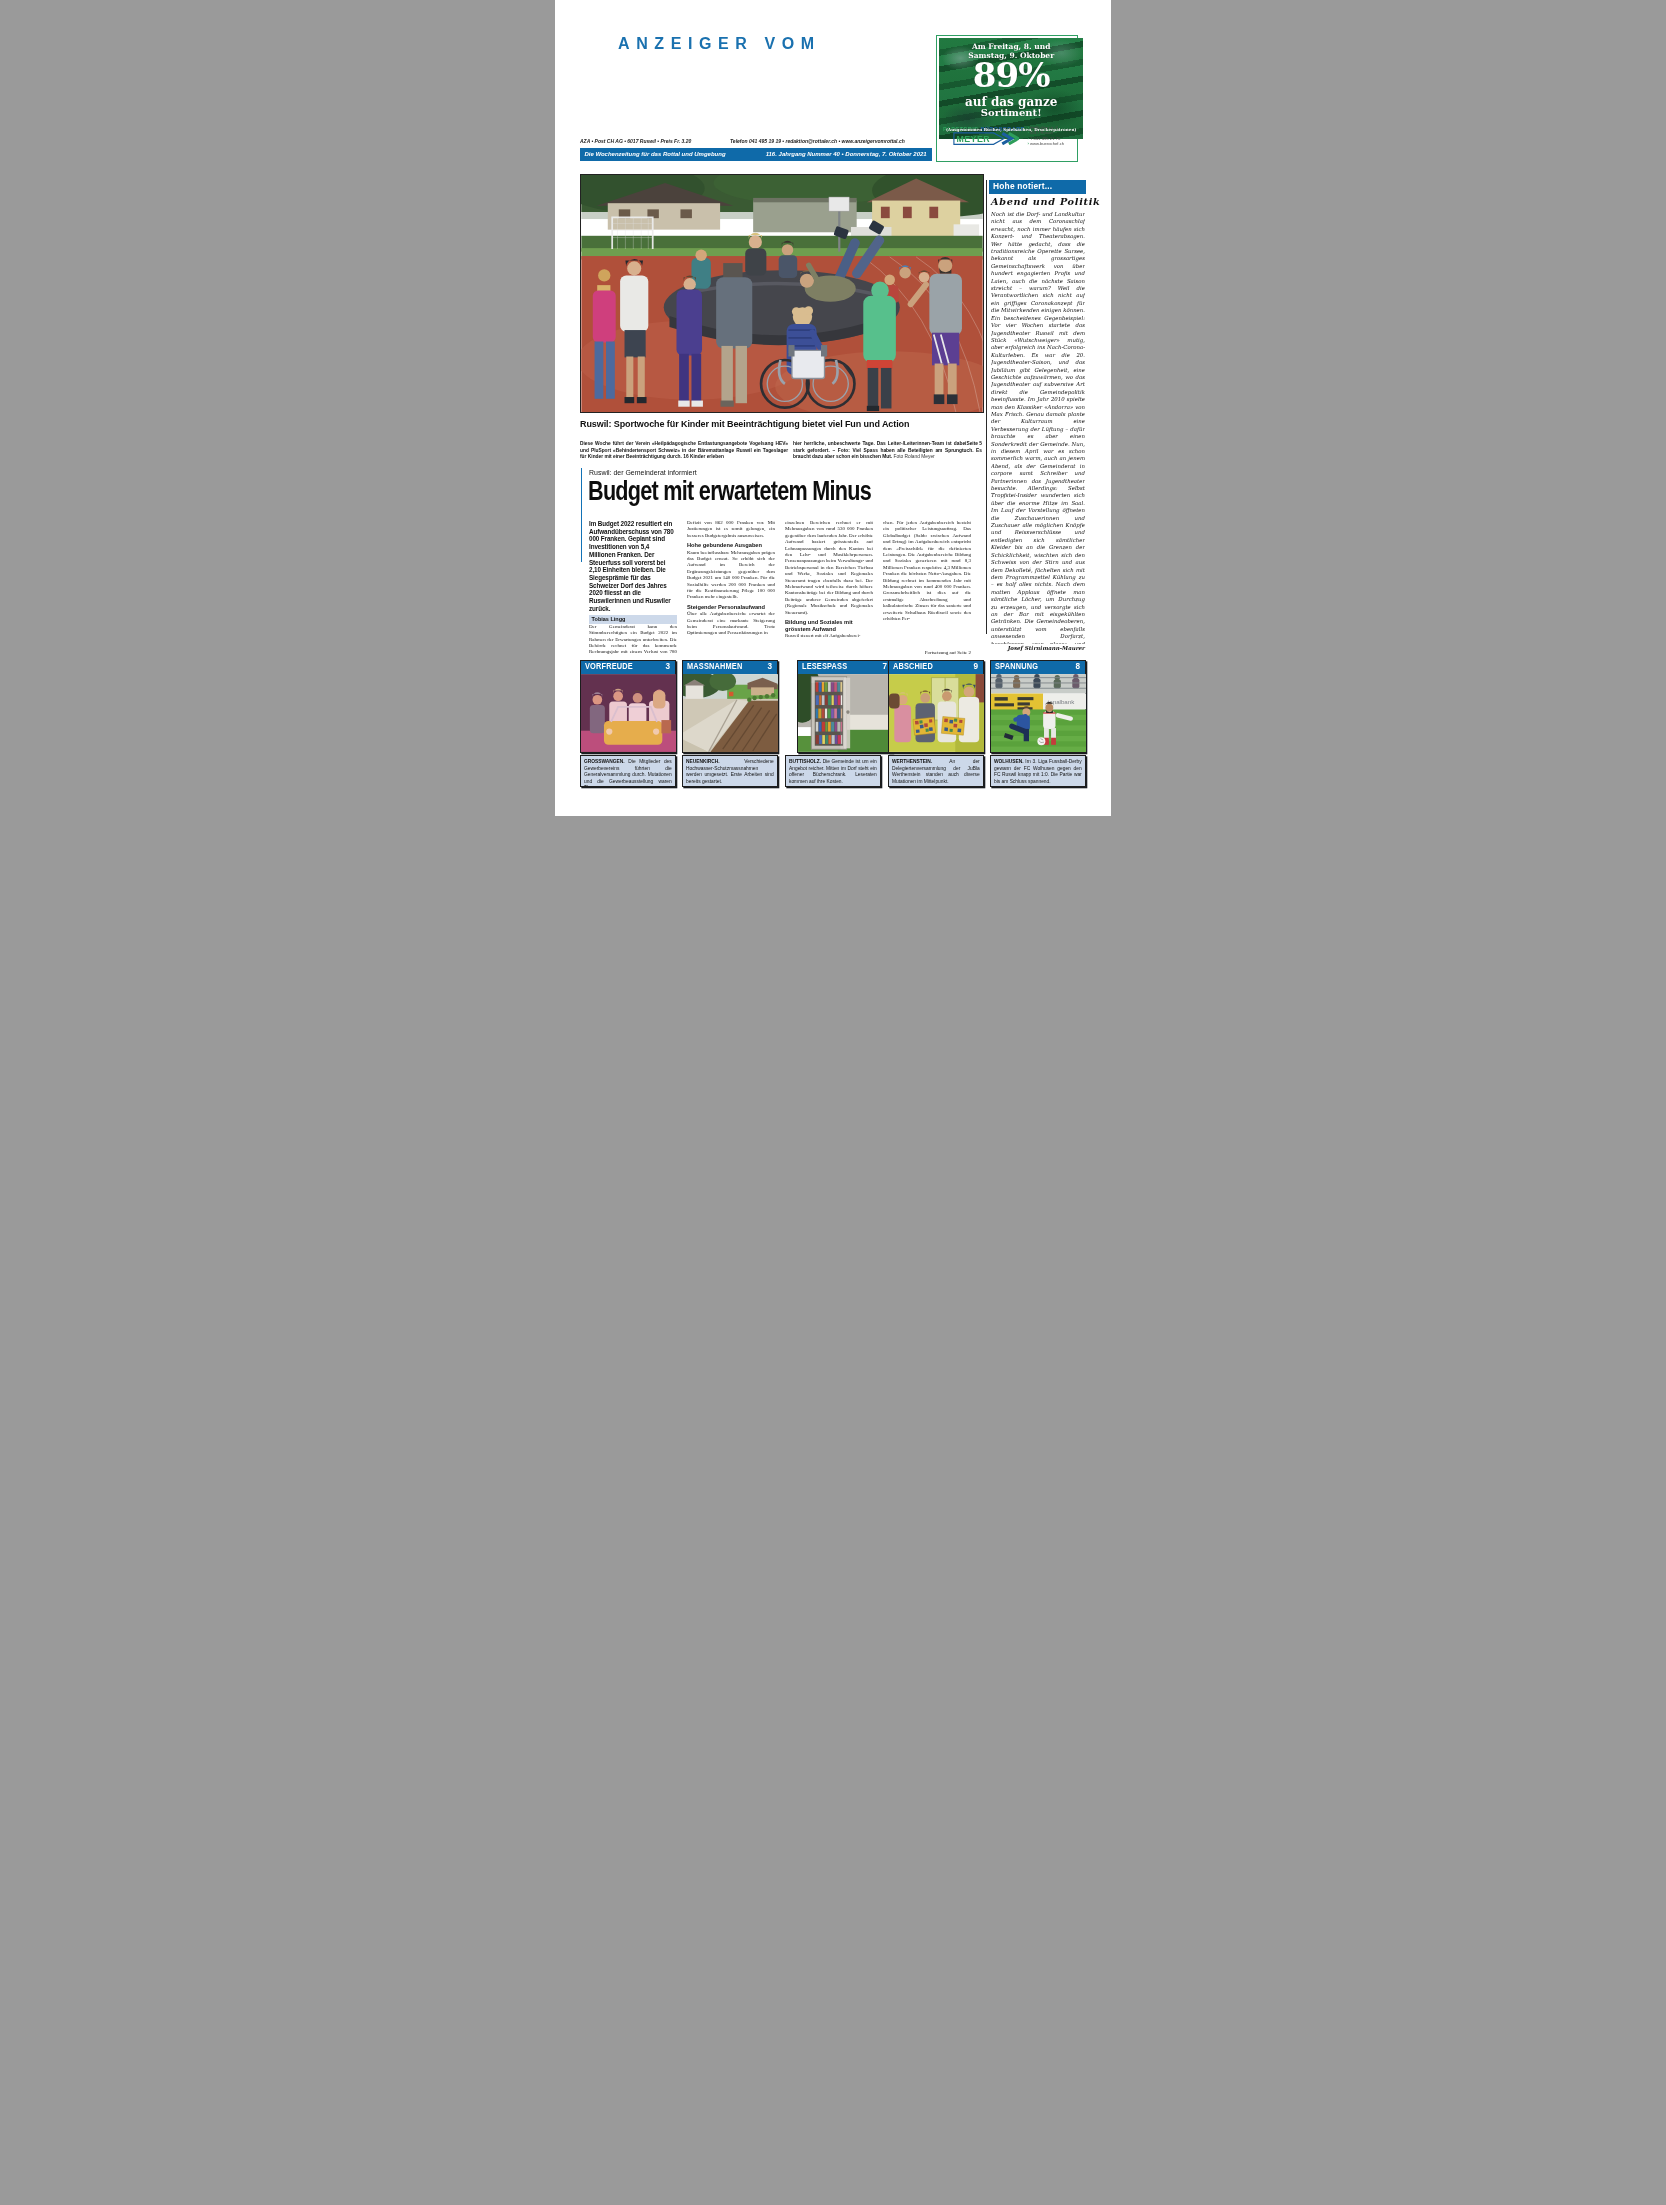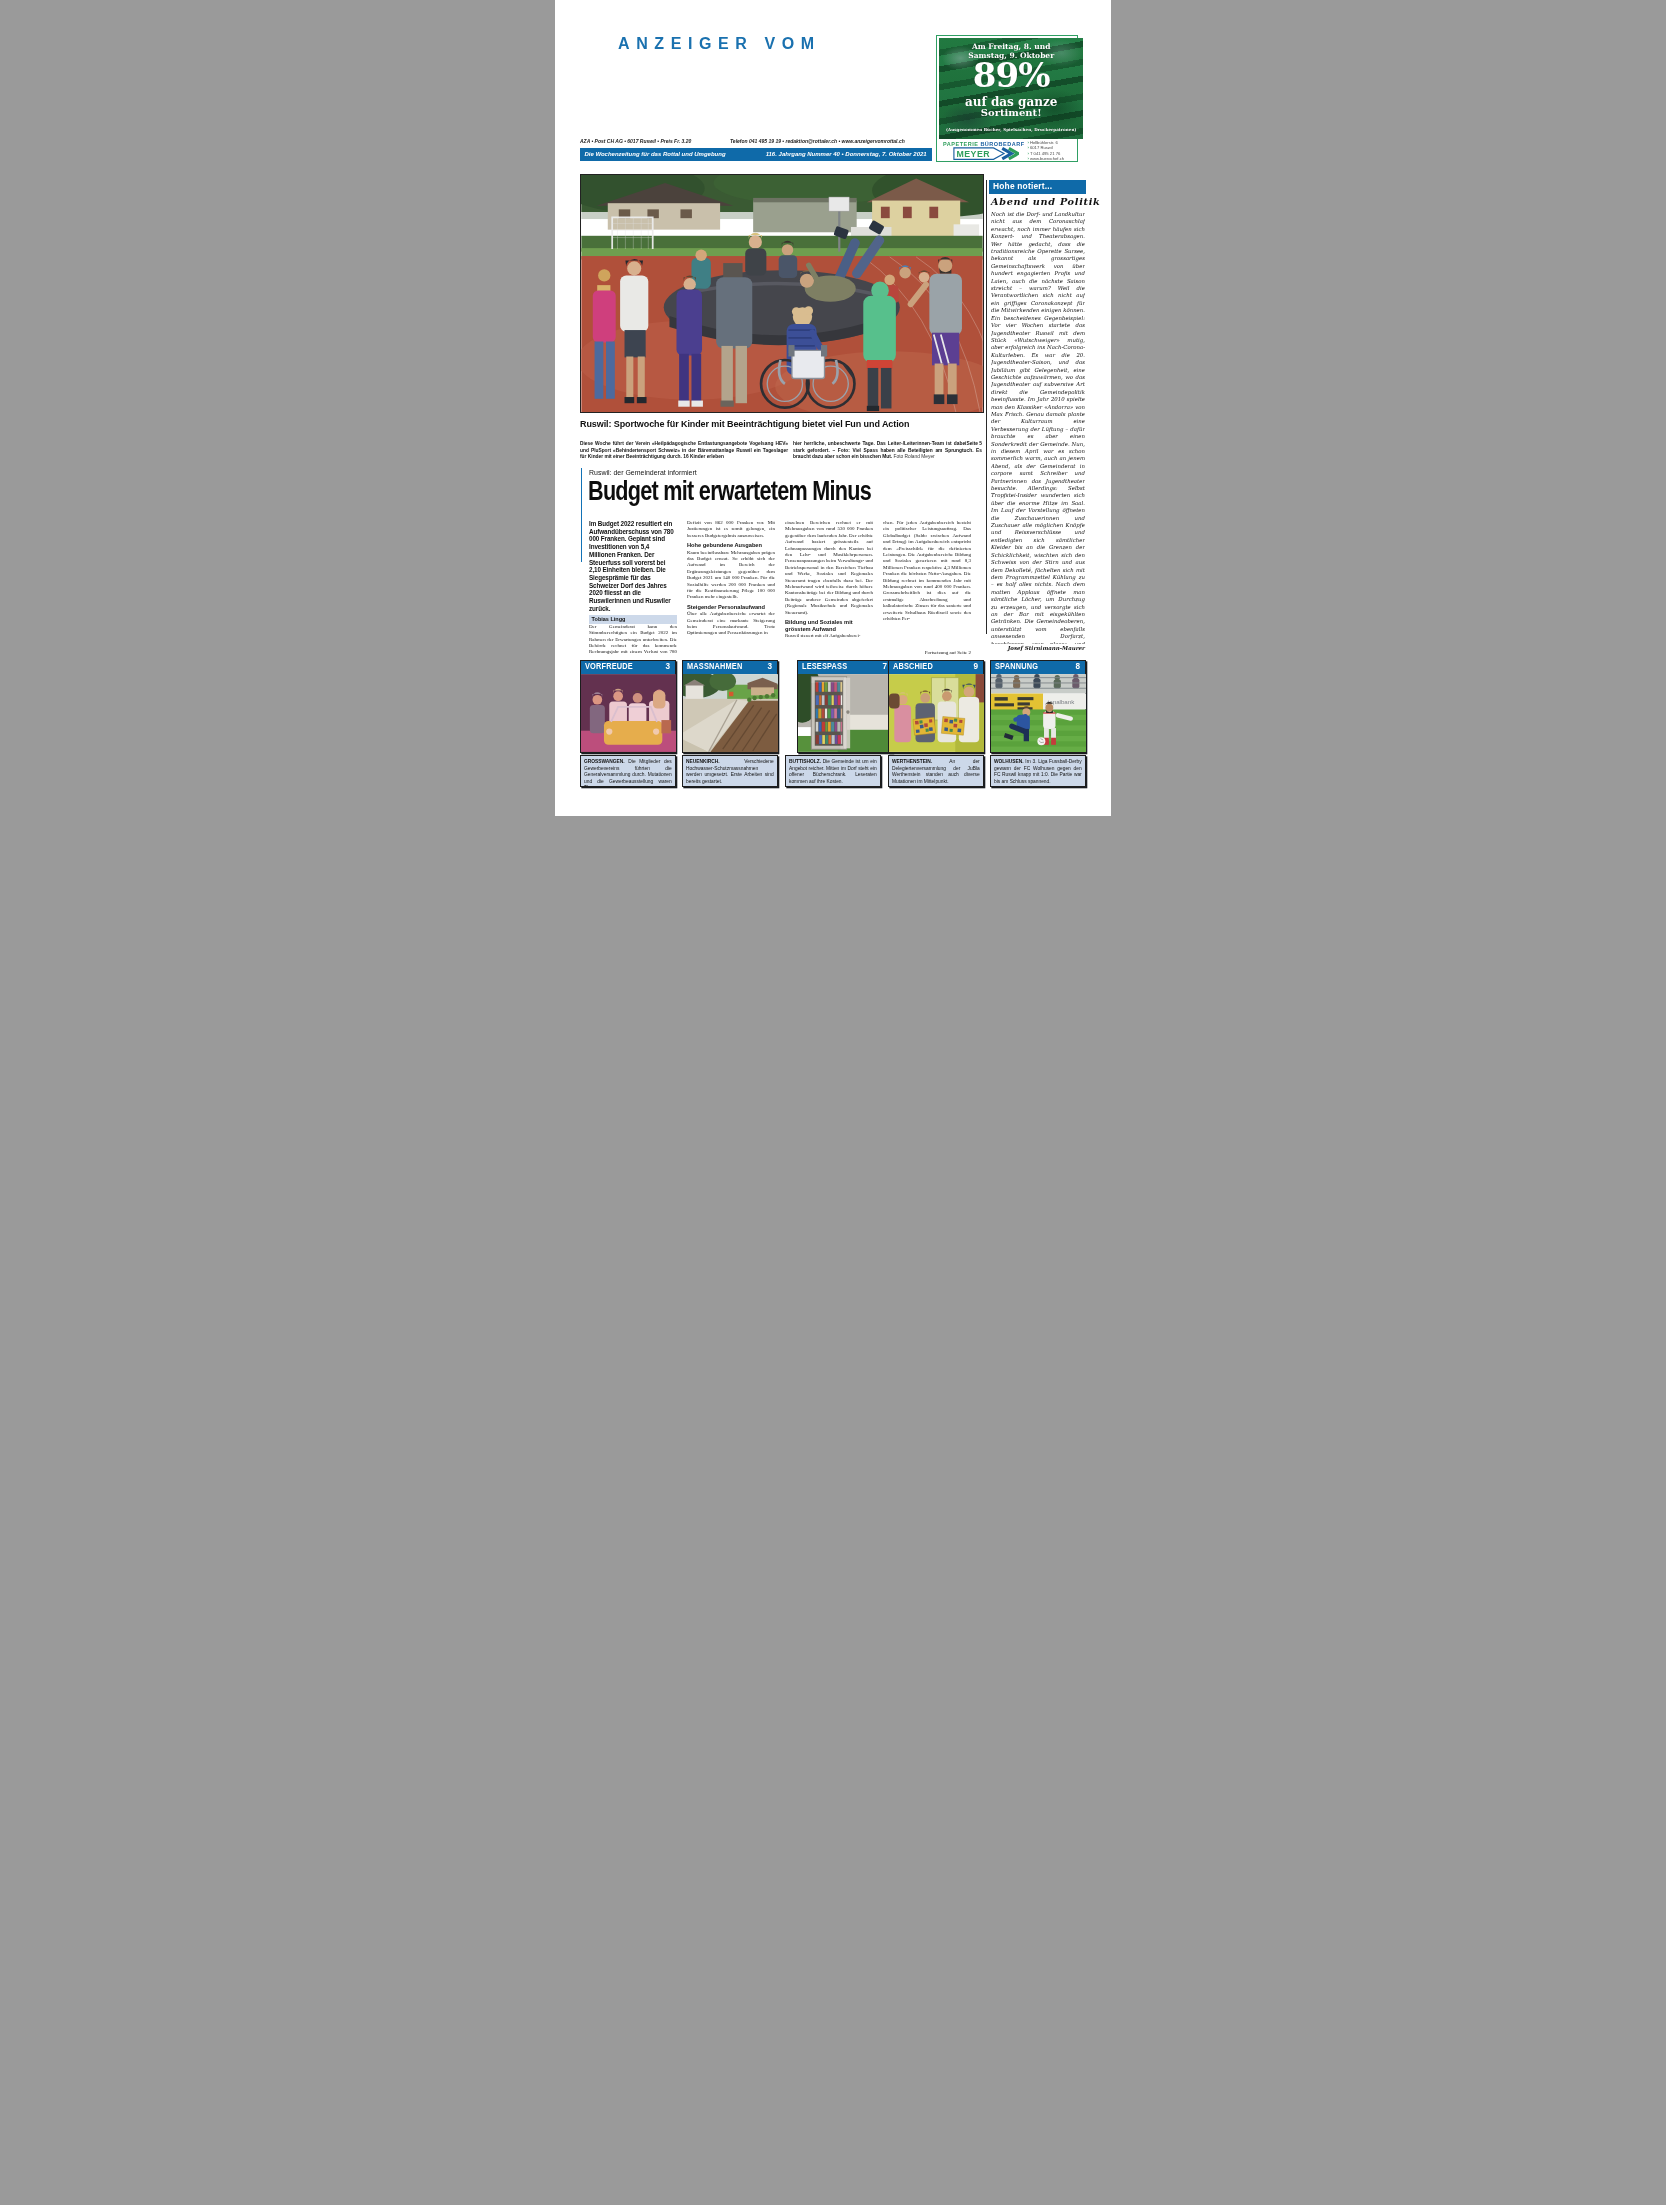--- a/index.html
+++ b/index.html
@@ -25,21 +25,21 @@
        radial-gradient(40px 26.5px at 80% 70%,rgba(10,50,25,.55),rgba(0,0,0,0) 75%),
        radial-gradient(35px 22px at 20% 80%,rgba(40,40,60,.5),rgba(0,0,0,0) 75%),
        repeating-linear-gradient(170deg,#2b8a4b 0 11.5px,#1d6236 11.5px 17.6px,#2f9455 17.6px 28px,#174f2c 28px 34px);}
   .adphoto:after{content:"";position:absolute;inset:0;background:linear-gradient(180deg,rgba(16,90,45,.35),rgba(10,60,30,.45));}
   .adphoto>div{position:absolute;left:0;width:100%;text-align:center;color:#fff;z-index:2;
      font-family:"DejaVu Serif","Liberation Serif",serif;font-weight:bold;text-shadow:0 0.4px 0.9px rgba(0,0,0,.45);}
   .ad1{top:3.5px;font-size:7.5px;} .ad2{top:13.2px;font-size:7.5px;}
   .adpct{top:19.4px;font-size:34px;line-height:1;letter-spacing:-0.9px;}
   .ad3{top:57px;font-size:12px;} .ad4{top:69px;font-size:10px;}
   .adex{top:89px;font-size:4px;font-family:"Liberation Sans",sans-serif;letter-spacing:0.1px;}
-  .adbottom{position:absolute;left:3.5px;top:105px;width:141px;height:19.4px;}
+  .adbottom{position:absolute;left:3.5px;top:90px;width:141px;height:19.4px;}
   .adbrandtop{position:absolute;left:2.6px;top:0;font-size:5.5px;font-weight:bold;letter-spacing:0.5px;white-space:nowrap;}
   .adbrandtop .g{color:#2e9e5b;} .adbrandtop .b{color:#1b5fa0;}
   .meyersvg{position:absolute;left:12.3px;top:5.7px;}
   .adlist{position:absolute;right:0.9px;top:-0.9px;width:53px;}
   .adlist div{font-size:4.2px;color:#4a4a4a;line-height:5.3px;white-space:nowrap;}
   .adlist .bu{color:#2e9e5b;font-weight:bold;margin-right:0.9px;}
   
   .mainphoto{left:25px;top:174px;width:402px;height:237px;border:0.4px solid #222;box-sizing:content-box;}
   
   .pheadline{left:25px;top:418px;font-size:9.7px;font-weight:bold;letter-spacing:-0.1px;white-space:nowrap;transform:scaleX(.93);}

